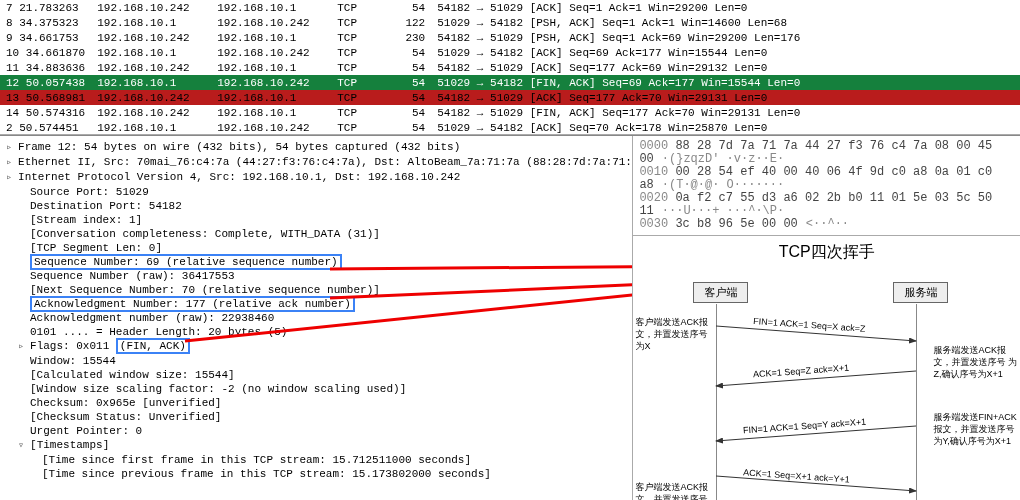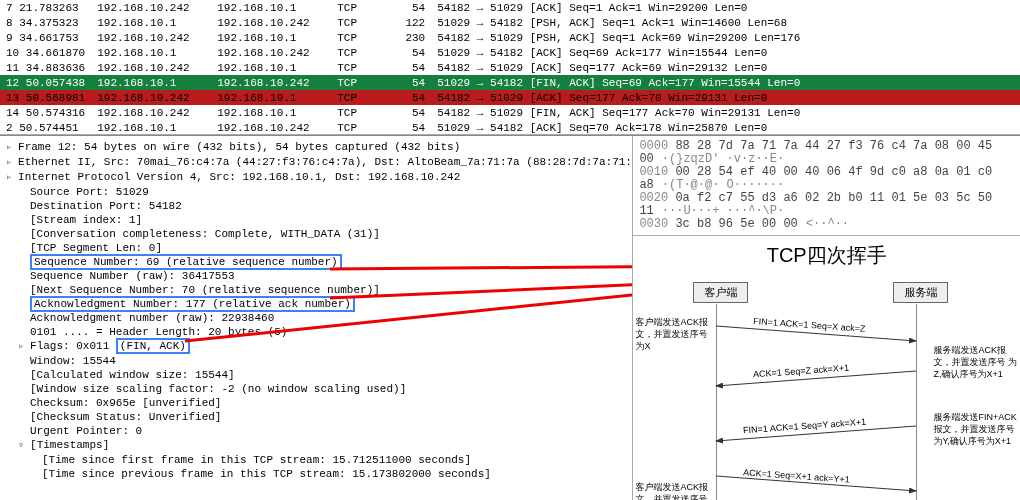--- a/index.html
+++ b/index.html
@@ -22,21 +22,21 @@
   .details .line { white-space:nowrap; }
   .details .caret::before { content:"▹ "; color:#666; font-size:10px; }
   .details .caretd::before { content:"▿ "; color:#666; font-size:10px; }
   .hl-cyan { background:#c0f0f0; }
   .redbox { border:2px solid #3b82f6; padding:0 2px; }
   .right { flex:1; border-left:1px solid #aaa; display:flex; flex-direction:column; }
   .hexdump { font-size:12px; padding:4px 6px; line-height:13px; color:#444; border-bottom:1px solid #aaa; }
   .hexdump .off { color:#888; }
   .hexdump .asc { color:#888; margin-left:8px; }
   .diagram { flex:1; position:relative; background:#fff; }
-  .diag-title { text-align:center; font-family:"Microsoft YaHei",sans-serif; font-size:20px; margin-top:6px; }
+  .diag-title { text-align:center; font-family:"Microsoft YaHei",sans-serif; font-size:16px; margin-top:6px; }
   .diag-box { position:absolute; border:1px solid #666; background:#eee; font-family:"Microsoft YaHei",sans-serif; font-size:11px; padding:2px 10px; }
   .diag-line { position:absolute; background:#888; }
   .diag-arrow-label { position:absolute; font-size:9px; font-family:sans-serif; white-space:nowrap; }
   .diag-note { position:absolute; font-size:9px; font-family:"Microsoft YaHei",sans-serif; line-height:12px; }
   svg.arrows { position:absolute; top:0; left:0; pointer-events:none; }
   .red-arrow { stroke:#e00; stroke-width:3; fill:none; }
 </style>
 </head>
 <body>
 

